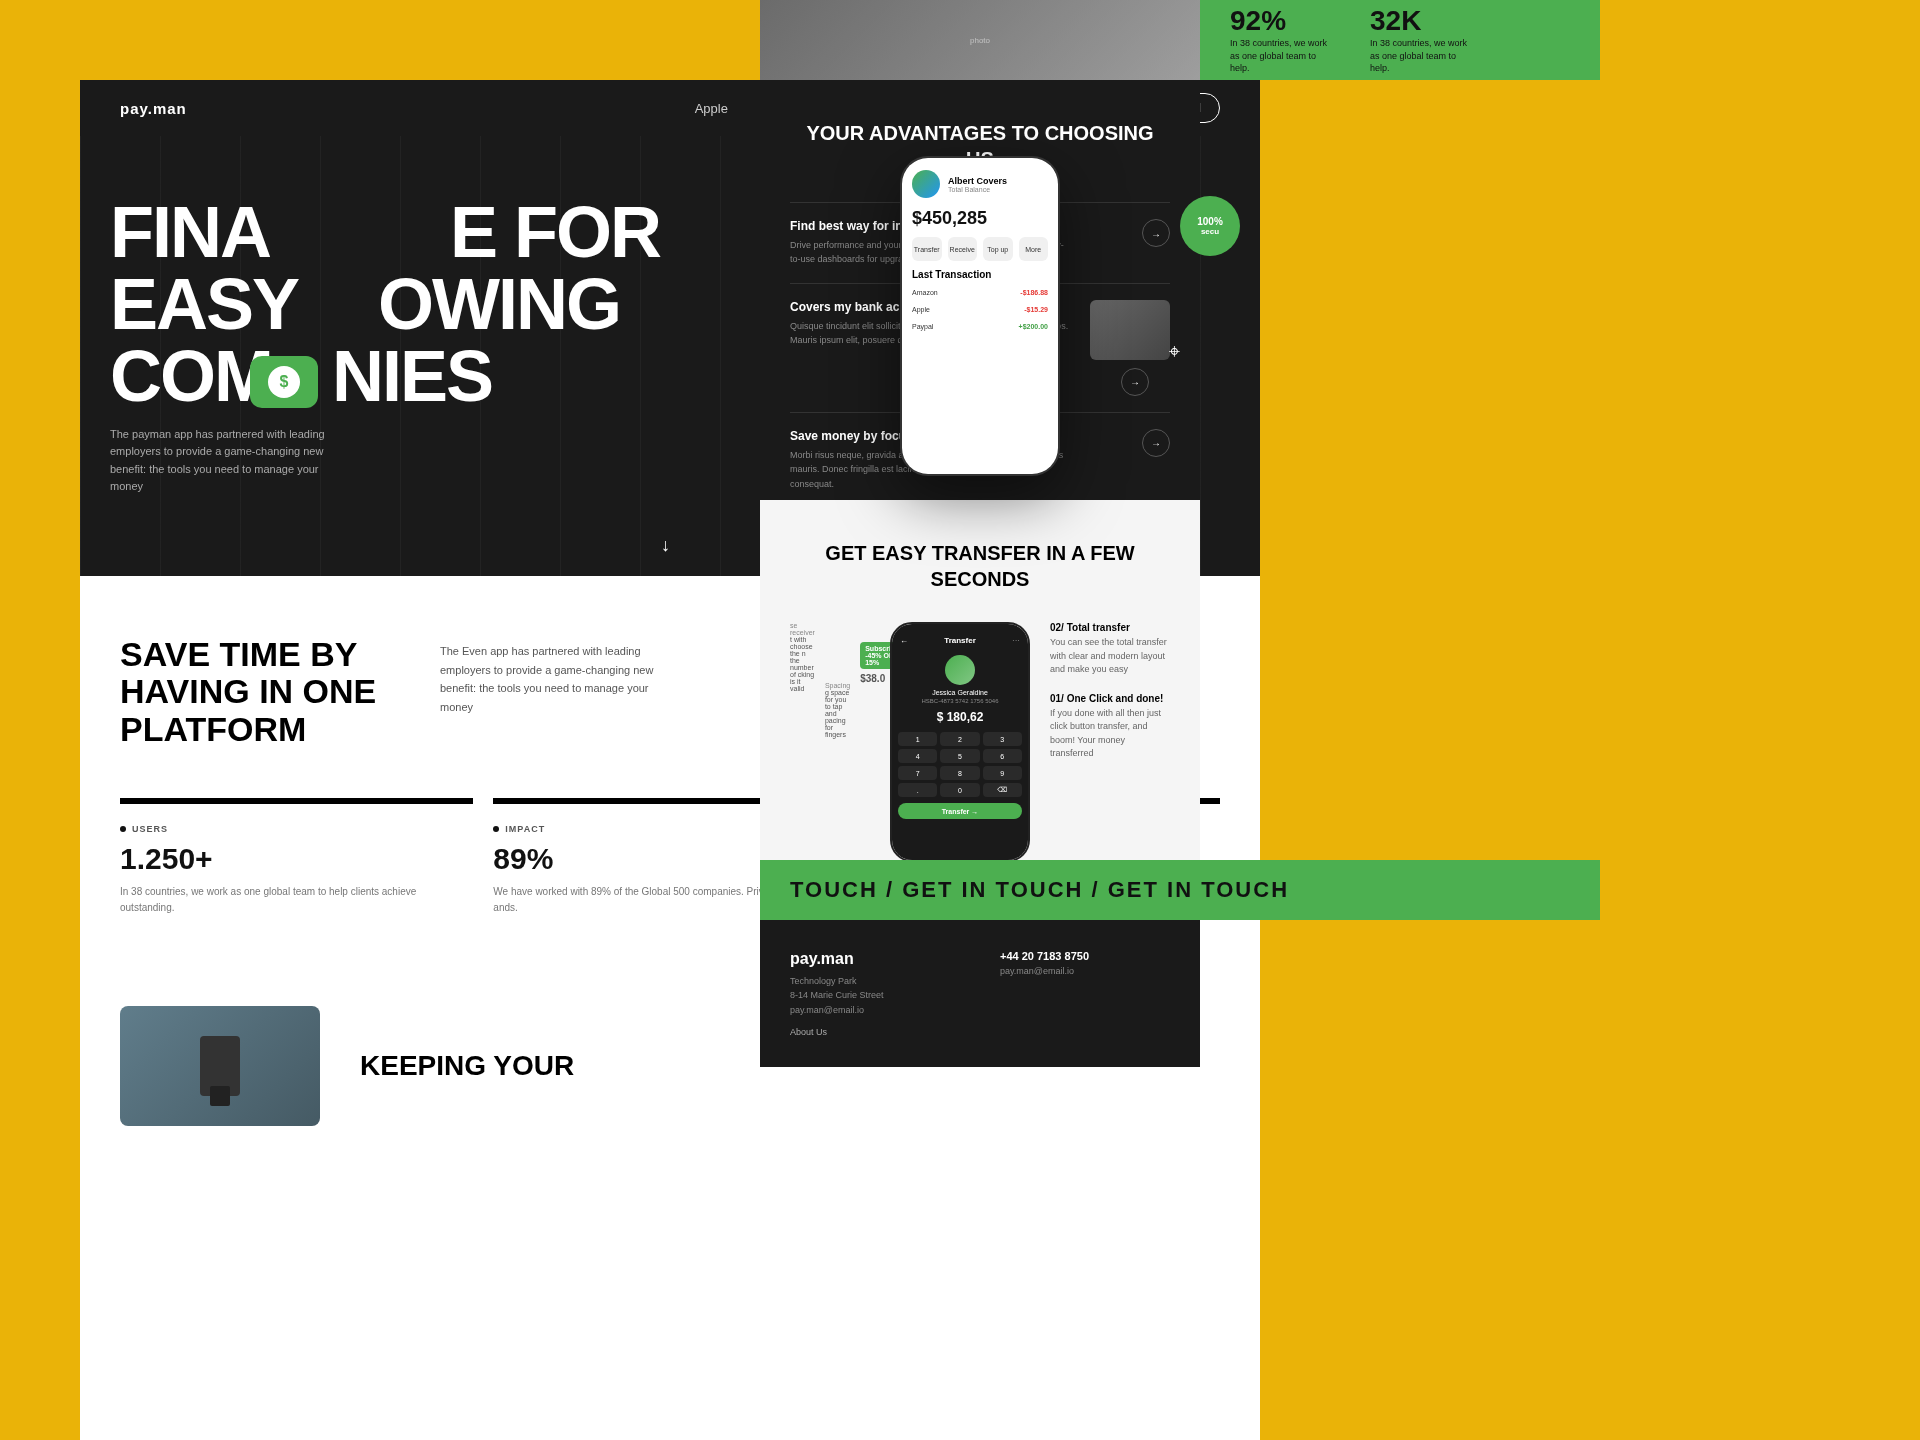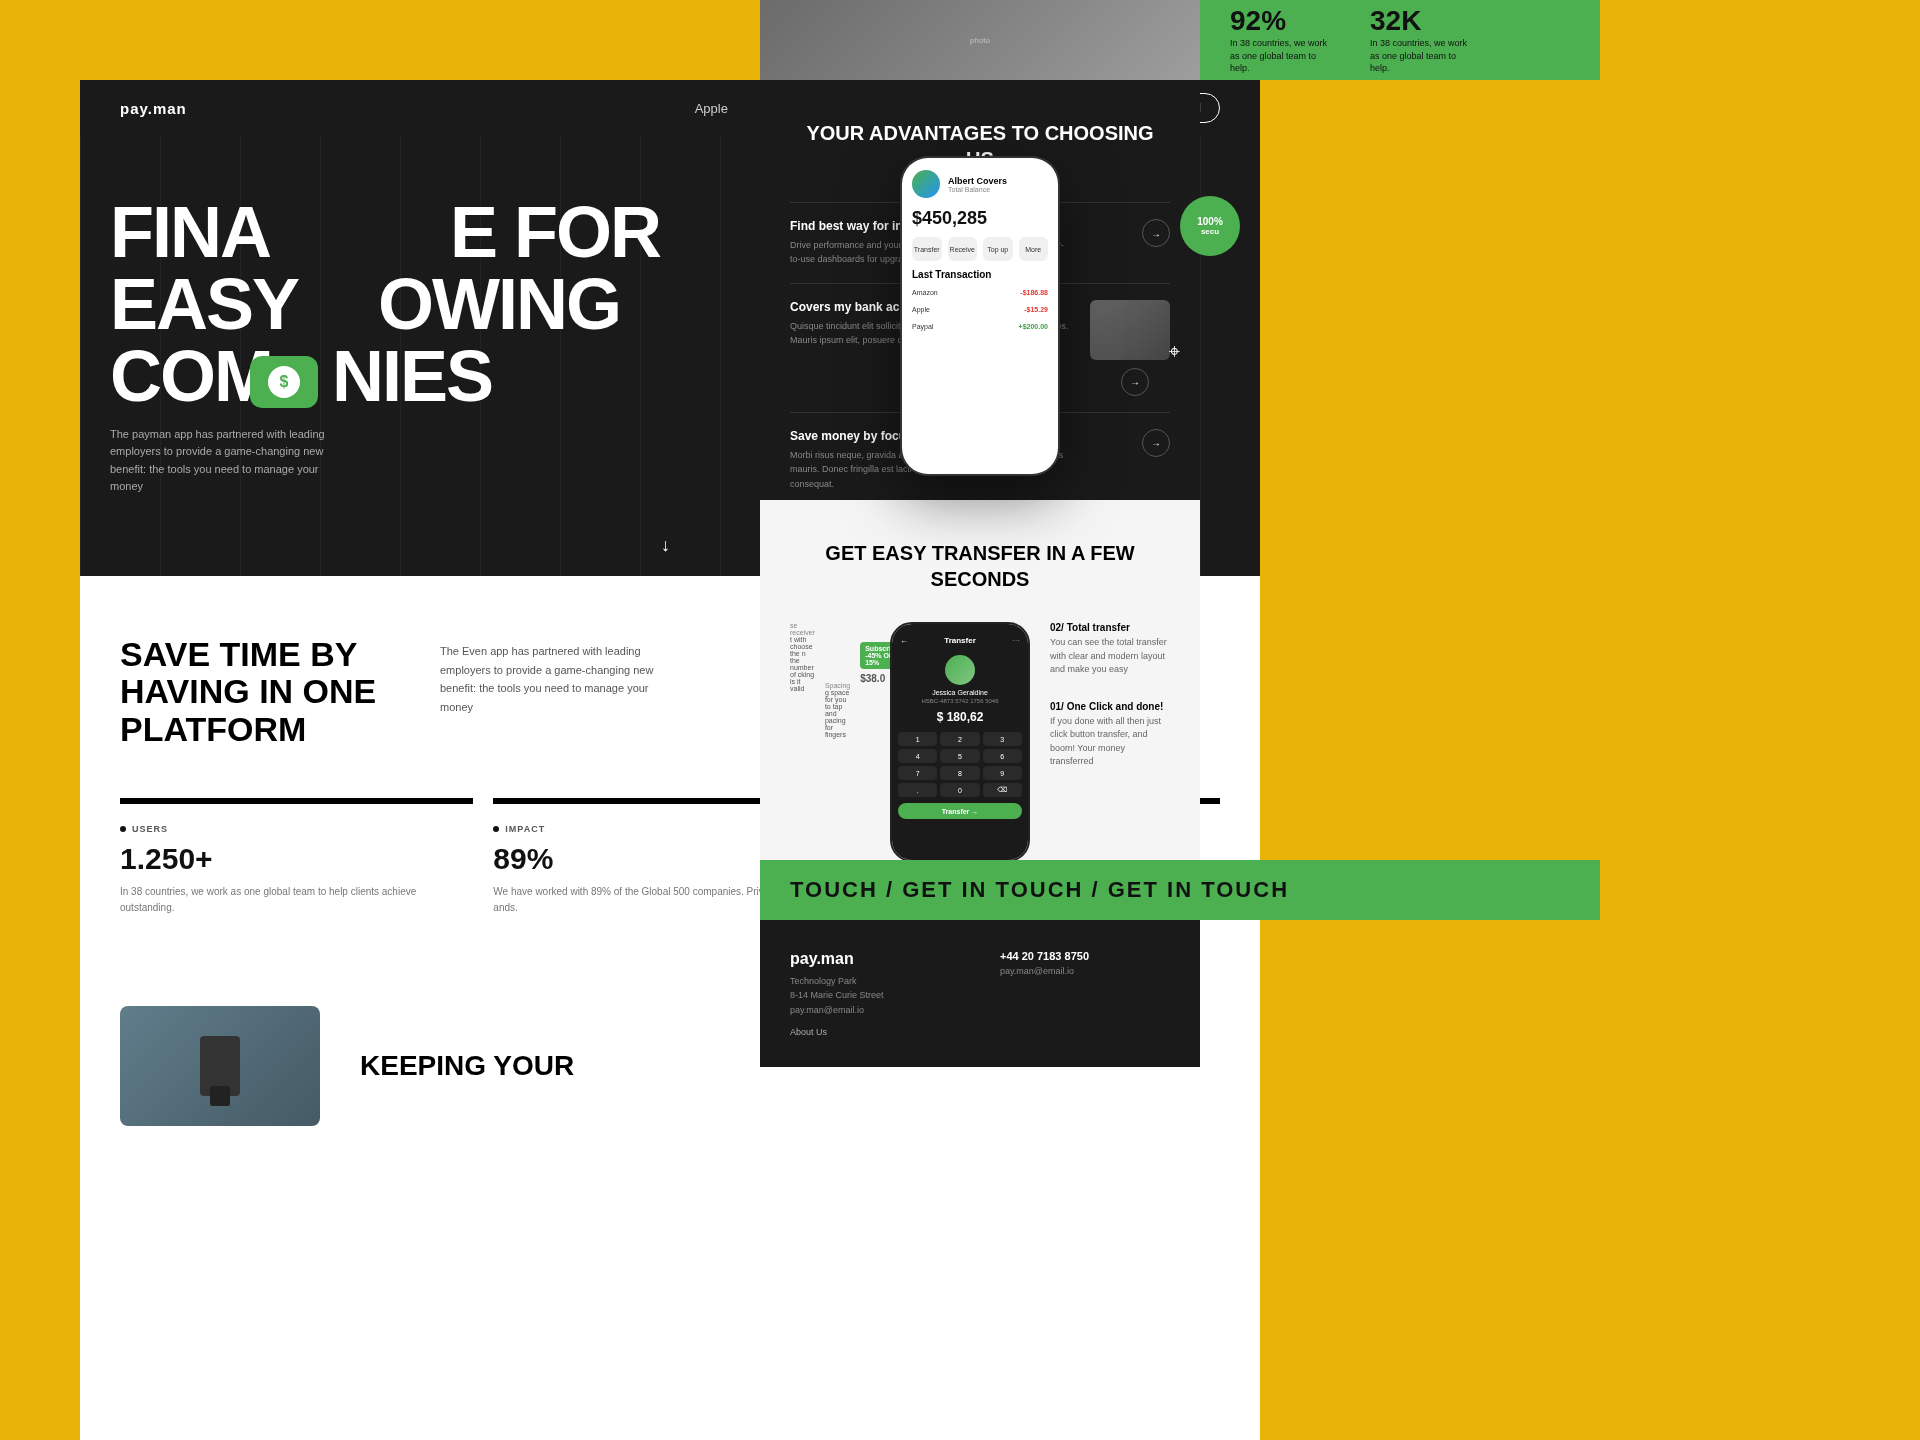--- a/index.html
+++ b/index.html
@@ -400,21 +400,21 @@
     .transfer-phone-screen {
       background: #1a1a1a;
       width: 100%;
       height: 100%;
       padding: 8px 6px;
     }
     .transfer-steps {
       flex: 1;
       display: flex;
       flex-direction: column;
-      gap: 24px;
+      gap: 16px;
     }
     .transfer-step-title {
       font-size: 10px;
       font-weight: 700;
       margin-bottom: 3px;
     }
     .transfer-step-desc {
       font-size: 9px;
       color: #666;
       line-height: 1.5;

